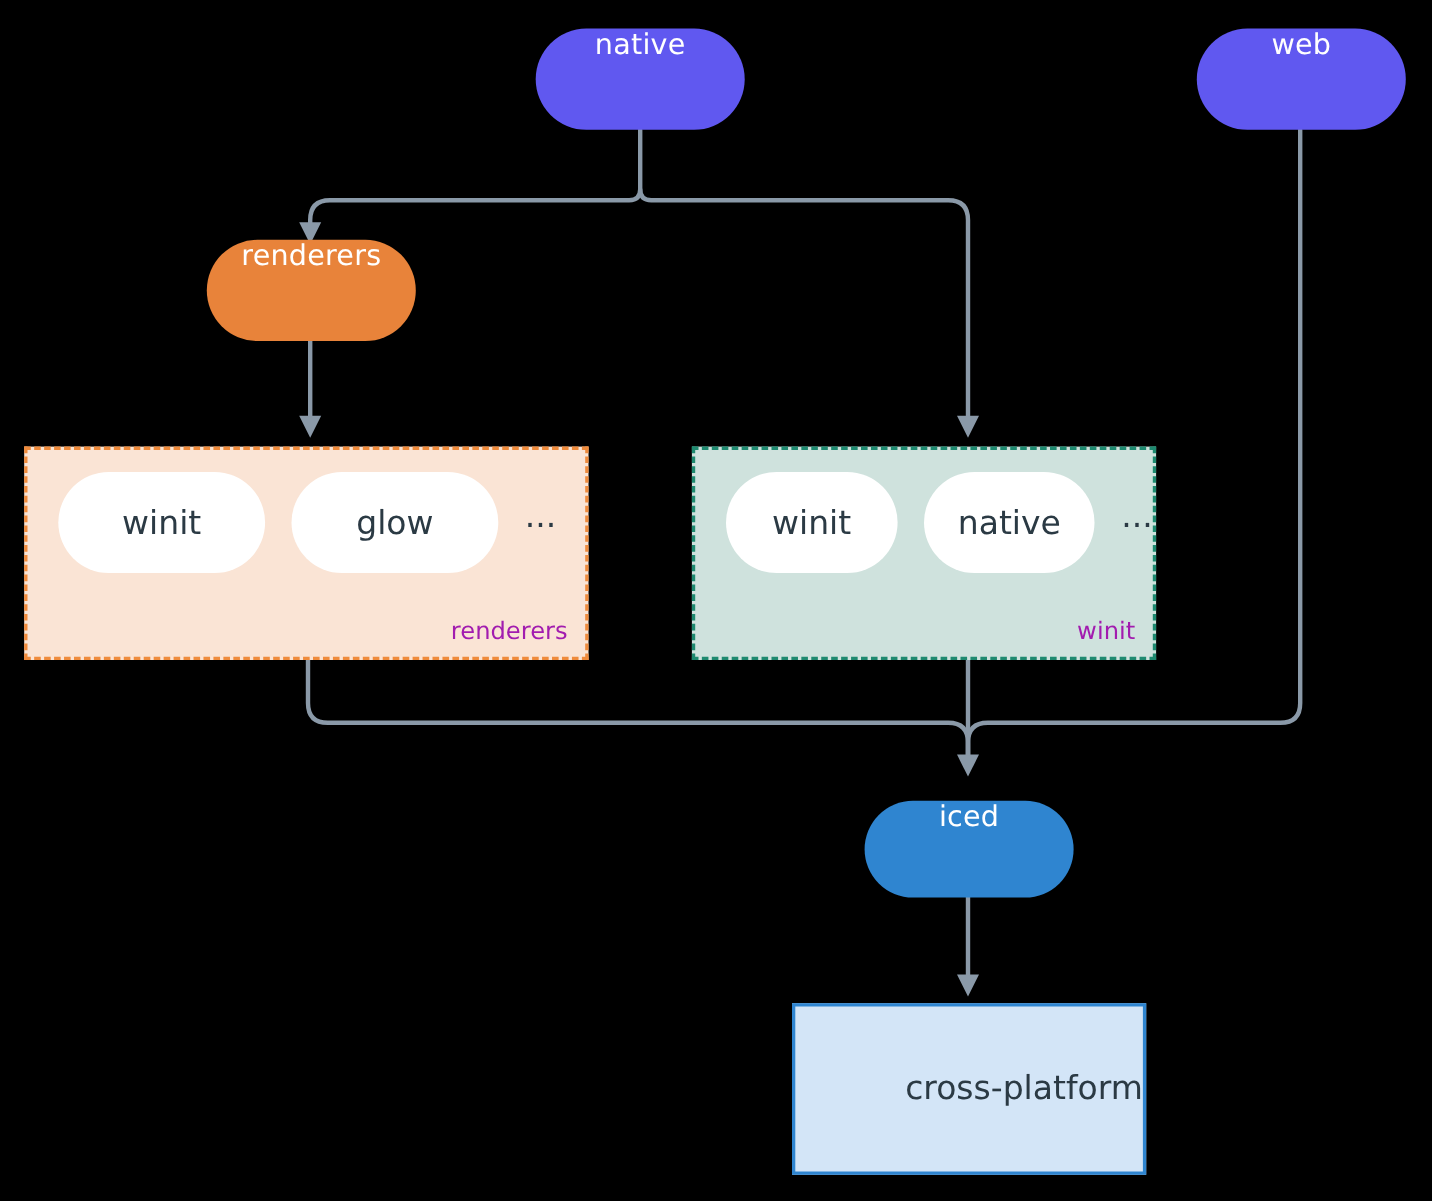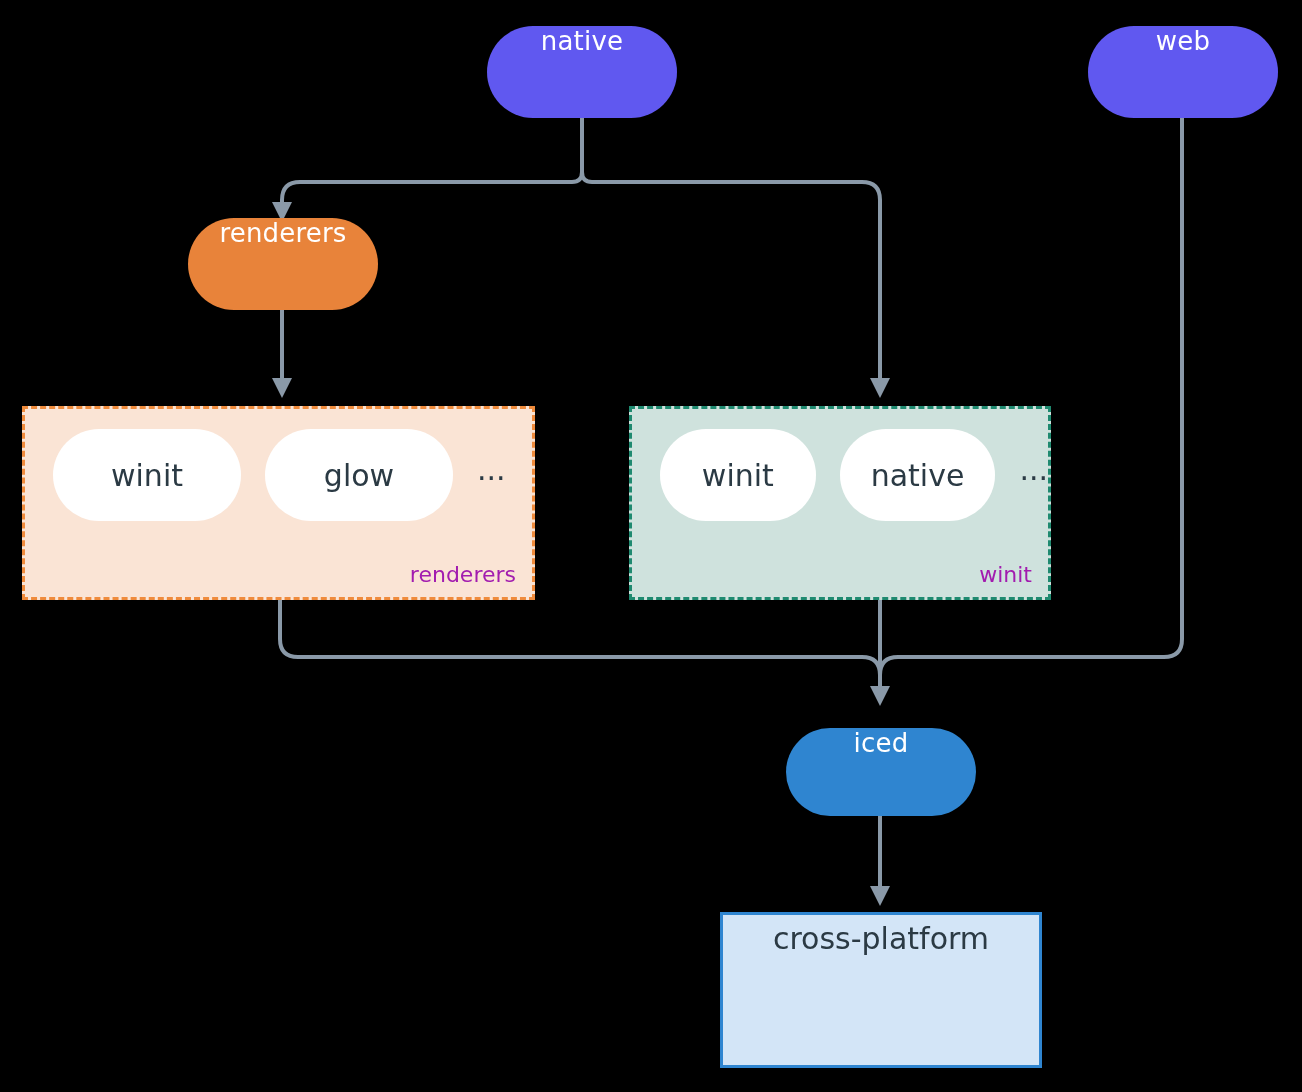--- a/index.html
+++ b/index.html
@@ -118,22 +118,22 @@
   }
 
   
   .rect-node {
     position: absolute;
     box-sizing: border-box;
     left: 720px; top: 912px;
     width: 322px; height: 156px;
     border: 3px solid #2f85d0;
     display: flex;
-    flex-direction: row;
-    align-items: flex-start;
+    flex-direction: column;
+    align-items: flex-end;
     justify-content: center;
     color: #2b3a44;
     font-size: 30px;
     line-height: 1.62;
     text-align: center;
   }
 </style>
 </head>
 <body>
 

